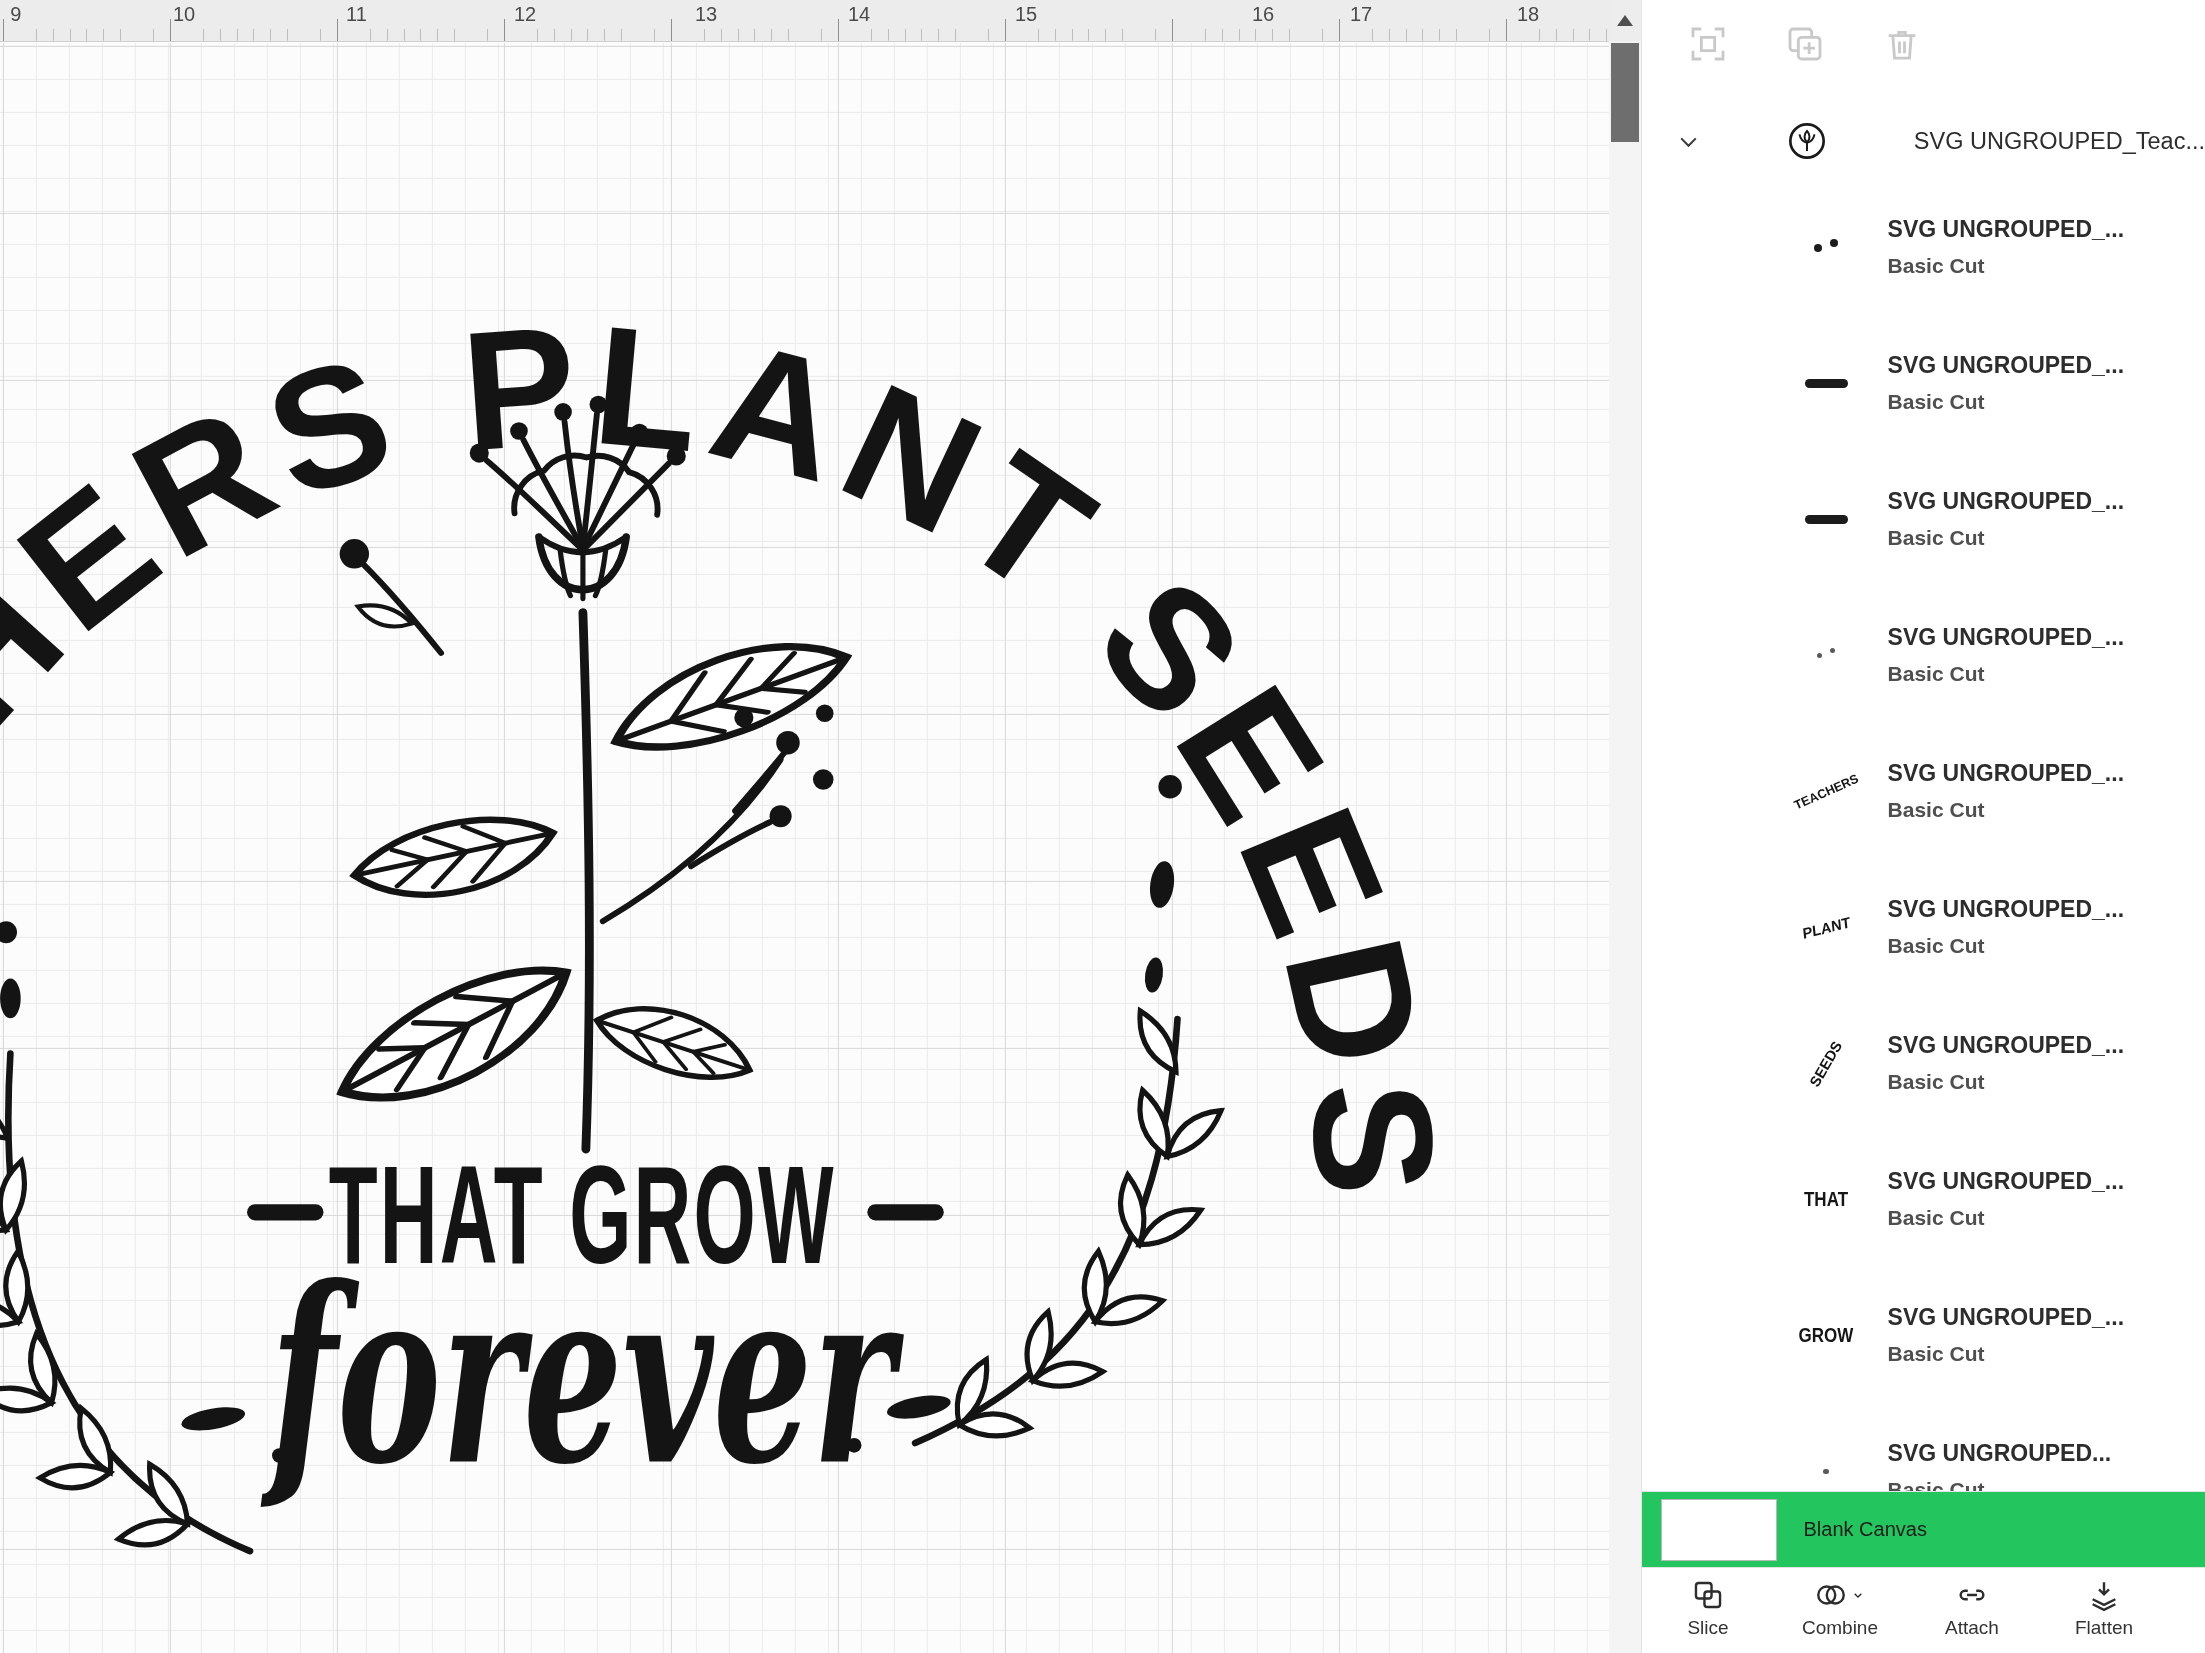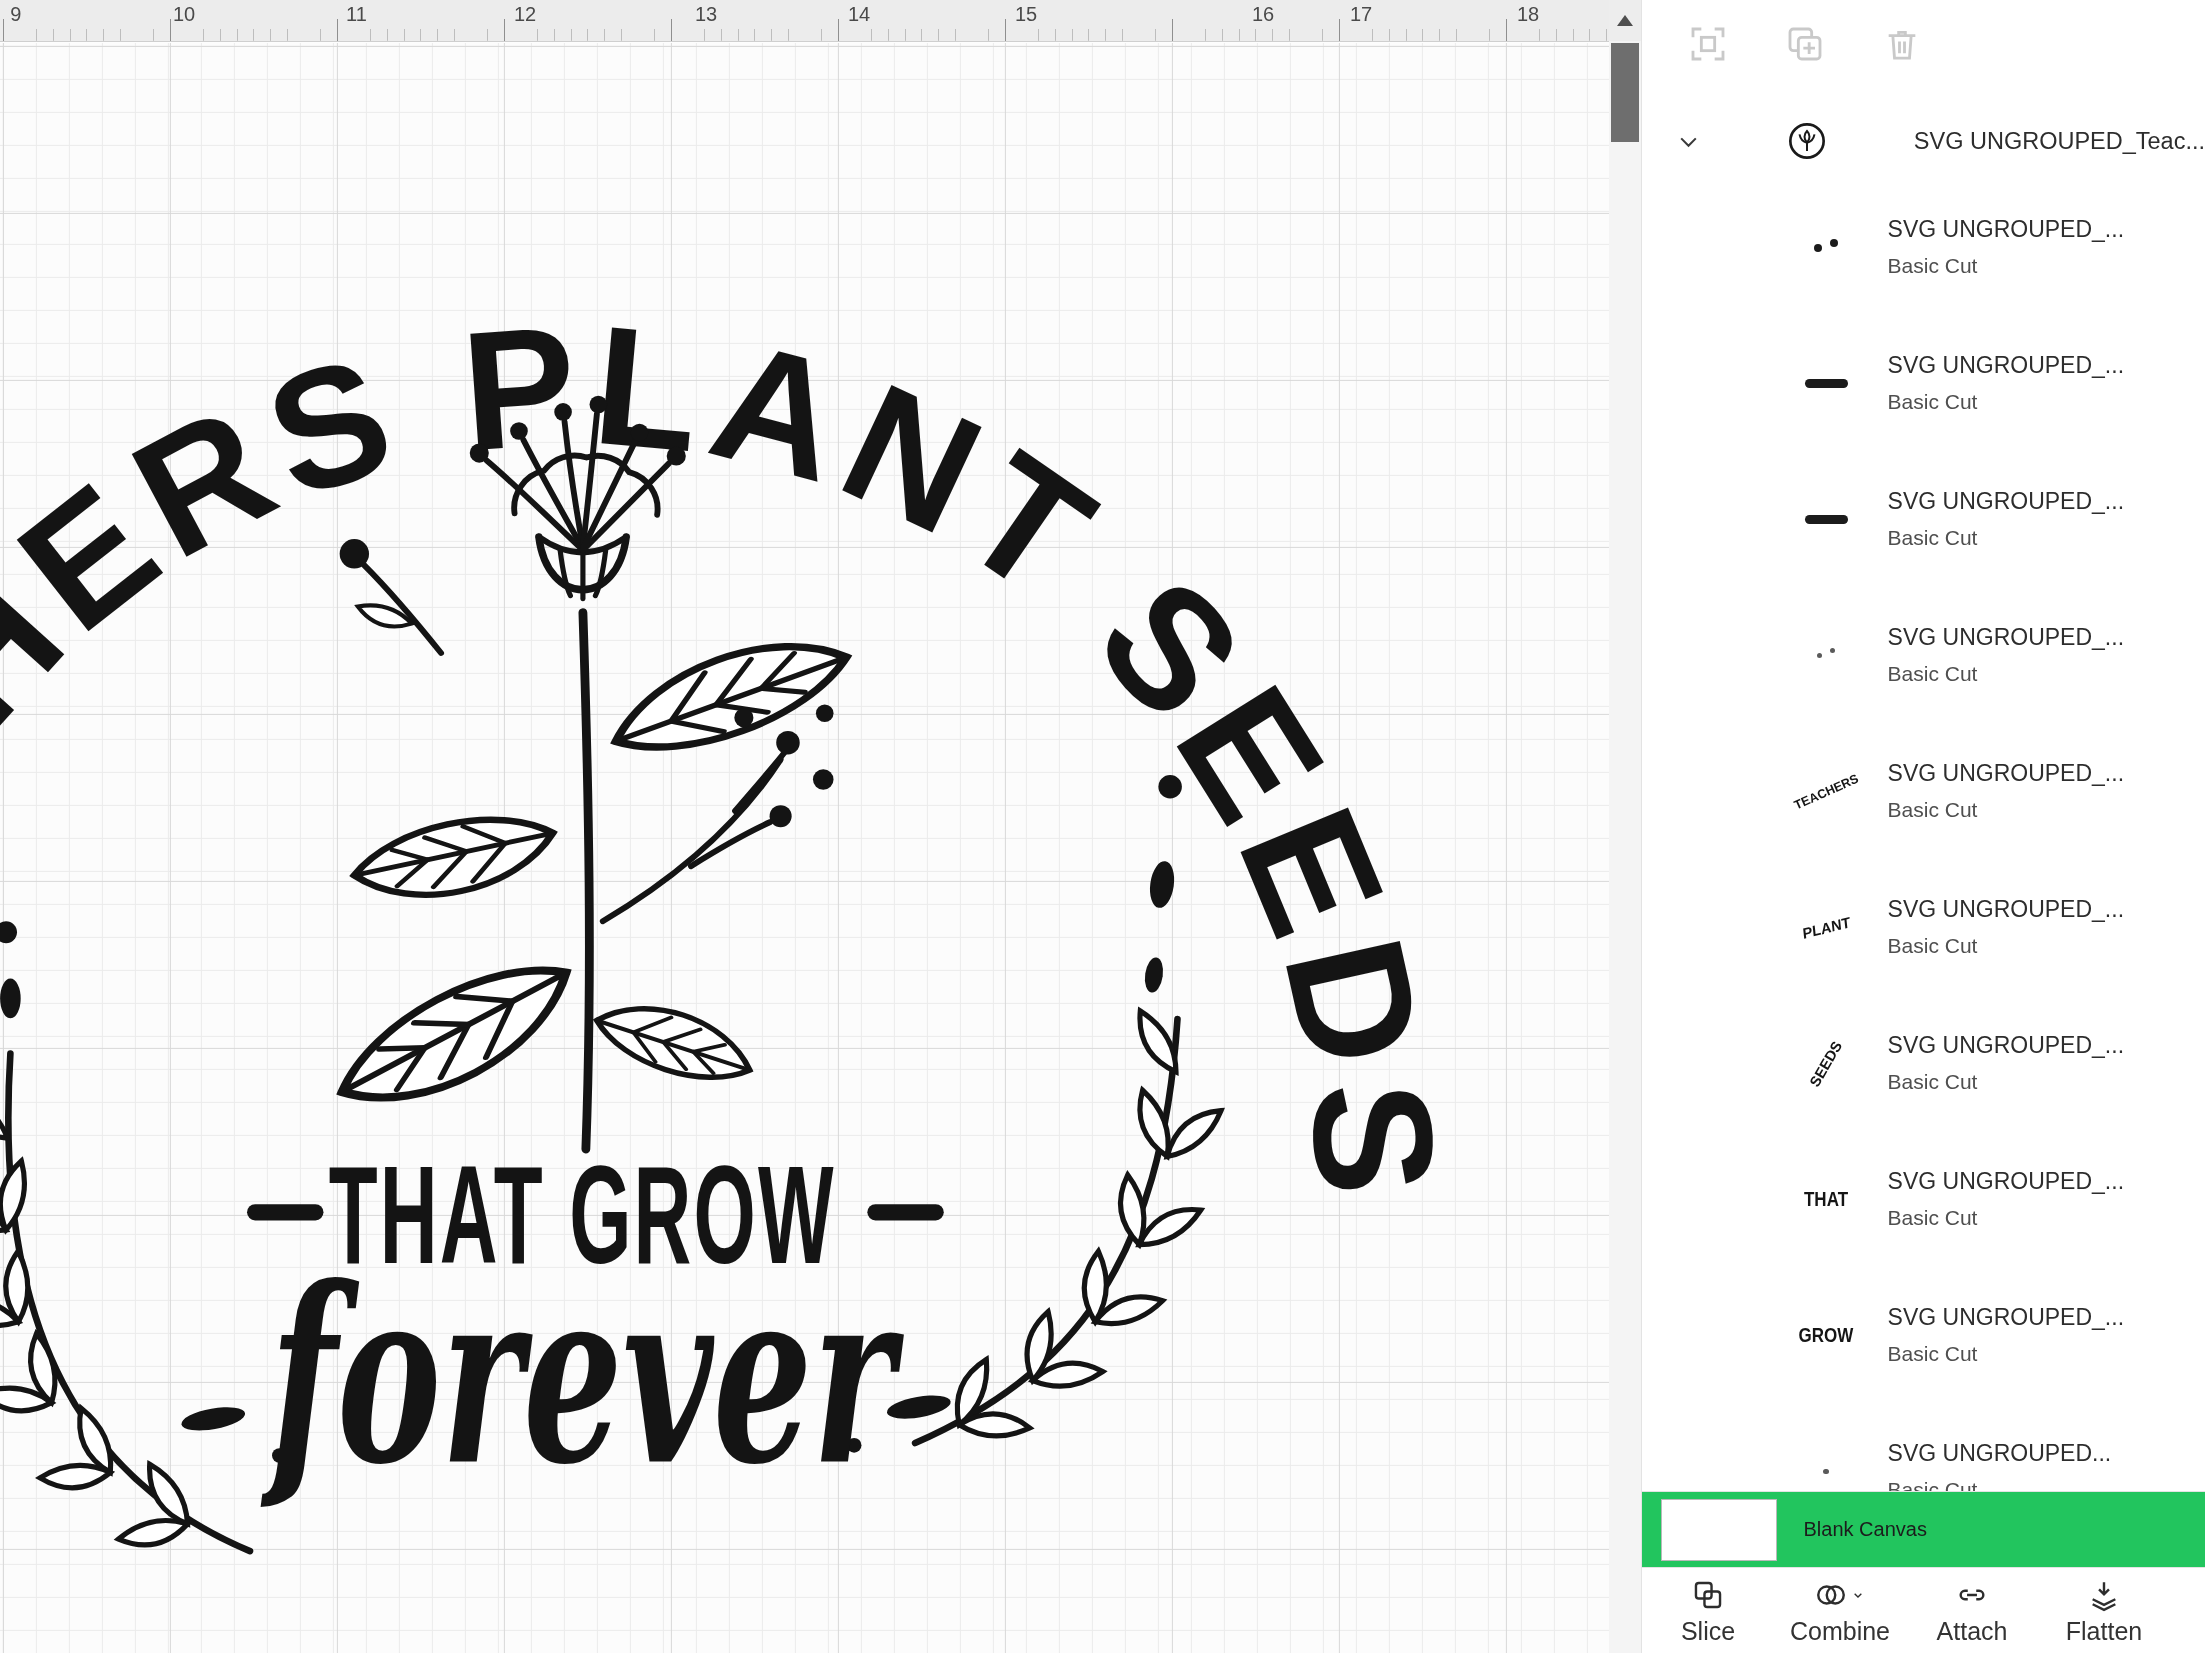--- a/index.html
+++ b/index.html
@@ -41,21 +41,21 @@
                   border-left:0.7px solid #e3e3e3; overflow:hidden; }
   .panel-toolbar { flex:0 0 88px; display:flex; align-items:center; gap:57px; padding-left:46px; }
   .pt-icon { width:40px; height:40px; }
 
   .layers-list { flex:1 1 auto; overflow:hidden; padding-top:14.7px; }
   .group-row { display:flex; align-items:center; gap:14px; padding-left:34px; height:77px; cursor:pointer;justify-content:space-between; }
   .group-label { font-size:23.5px; color:#2d2d2d; }
 
   .layer-item { display:flex; align-items:center; height:136px; padding-left:140px; cursor:pointer; }
   .thumb { width:88px; flex:0 0 auto; display:flex; align-items:center; justify-content:center; }
-  .ltext { margin-left:17.6px; }
+  .ltext { margin-left:17.6px;font-weight:bold; }
   .l1 { font-size:23px; color:#2d2d2d; line-height:1.38; }
   .l2 { font-size:21px; color:#4f4f4f; line-height:1.38;margin-top:6px; }
 
   .dots2 { display:inline-flex; align-items:center; }
   .dot { width:8px; height:8px; background:#1c1c1c; border-radius:50%; display:inline-block; margin:0 3.7px; }
   .dot.d2 { position:relative; top:-5.1px; }
   .dot.sm { width:5.1px; height:5.1px; background:#5a5a5a; }
   .dash { width:43px; height:8.8px; background:#1c1c1c; border-radius:4.4px; display:inline-block; }
   .tt { font-weight:700; color:#151515; display:inline-block; white-space:nowrap; }
   .tt-teachers { font-size:12.5px; transform:rotate(-24deg); }
@@ -65,21 +65,21 @@
   .tt-grow { font-size:17px; transform:scaleY(1.15); }
 
   .blank-row { flex:0 0 76px; border-top:0.7px solid #e3e3e3; display:flex; align-items:center;
                gap:26.5px; padding-left:19px; background:#22c55e; cursor:pointer; }
   .blank-thumb { width:116px; height:62px; background:#fff; border:0.7px solid #b9b9b9; }
   .blank-label { font-size:20px; color:#1c1c1c; }
 
   .bottom-toolbar { flex:0 0 87px; border-top:0.7px solid #e3e3e3; display:flex; padding-top:10.3px;
                     width:676px; }
   .bt-item { width:132px; display:flex; flex-direction:column; align-items:center; gap:5.1px; cursor:pointer; }
-  .bt-label { font-size:25px; color:#333; }
+  .bt-label { font-size:19px; color:#333; }
   .iconrow { display:flex; align-items:center; gap:2.9px; }
 </style>
 </head>
 <body>
 
 <div class="app">
 
   <div class="canvas-area">
     <div class="ruler">
       <span class="ruler-num" style="left:10.3px">9</span>

